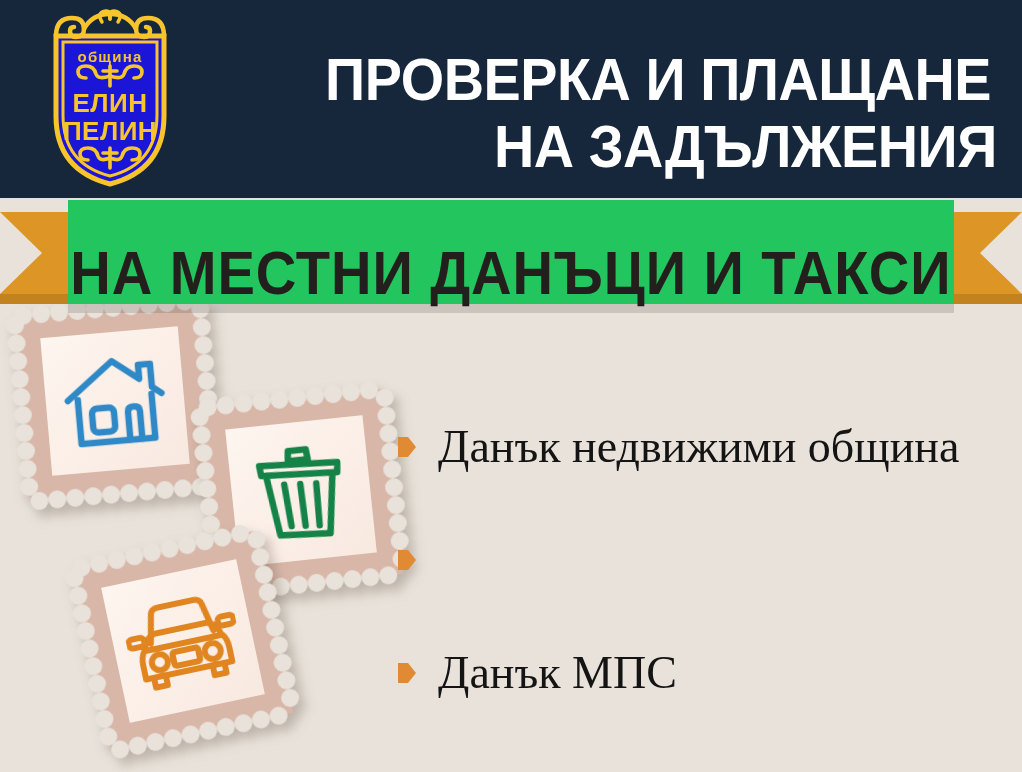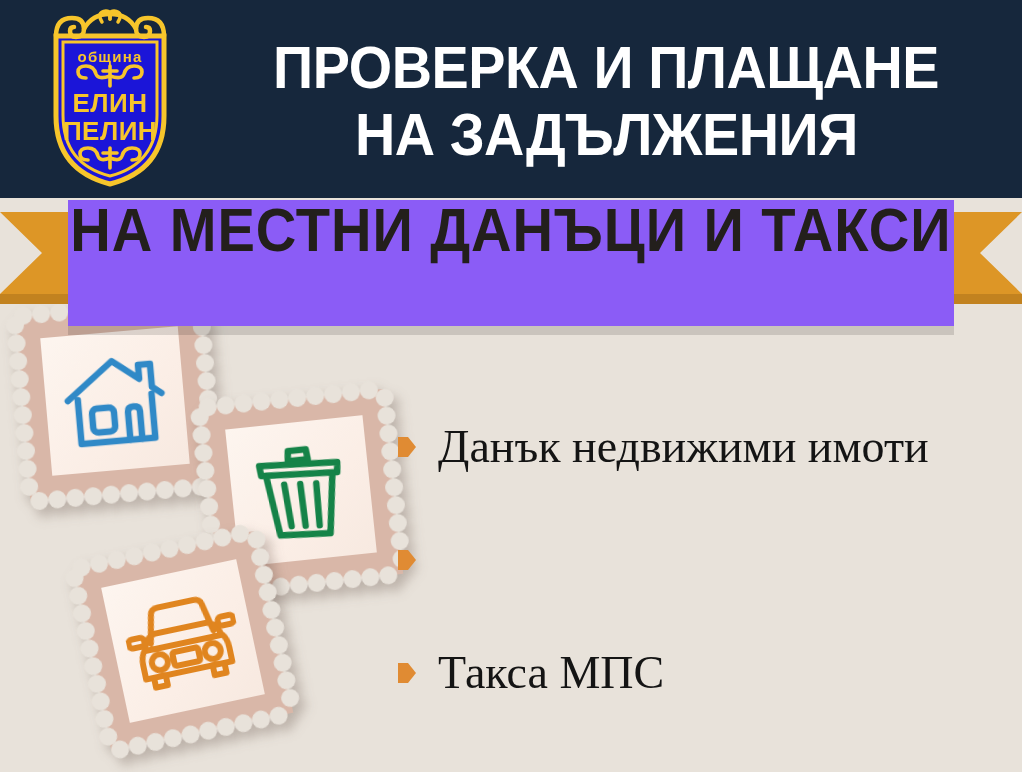--- a/index.html
+++ b/index.html
@@ -40,26 +40,26 @@
     top: 8px;
     width: 160px;
     height: 182px;
     z-index: 4;
   }
   .logo-wrap svg { display:block; }
 
   .header-title {
     position: absolute;
     left: 196px;
-    top: 16px;
+    top: 28px;
     width: 820px;
     height: 170px;
     display: flex;
     flex-direction: column;
-    align-items: center;
+    align-items: flex-end;
     justify-content: center;
     z-index: 3;
   }
   .header-title .line {
     color: #ffffff;
     font-family: "Liberation Sans Narrow", "Liberation Sans", sans-serif;
     font-weight: 700;
     font-size: 60px;
     line-height: 1.12;
     letter-spacing: -0.5px;
@@ -100,24 +100,24 @@
     background: #c2821f;
   }
   .ribbon-tail-shadow.left  { left: 0;  width: 100px; clip-path: polygon(0 0, 100px 0, 88px 10px, 0 10px); }
   .ribbon-tail-shadow.right { right: 0; width: 100px; clip-path: polygon(0 0, 100px 0, 100px 10px, 12px 10px); }
 
   .ribbon-main {
     position: absolute;
     left: 68px;
     top: 2px;
     width: 886px;
-    height: 126px;
-    background: #8b5cf6;
+    height: 104px;
+    background: #22c55e;
     display: flex;
-    align-items: flex-start;
+    align-items: flex-end;
     justify-content: center;
   }
   .ribbon-main::after {
     content: "";
     position: absolute;
     left: 0;
     right: 0;
     bottom: -9px;
     height: 9px;
     background: rgba(0,0,0,0.13);
@@ -430,27 +430,27 @@
         </svg>
       </div>
     </div>
 
   </div>
 
   <div class="services">
 
     <div class="service-item">
       <span class="bullet"></span>
-      <span class="service-label">Данък недвижими имоти</span>
+      <span class="service-label">Данък недвижими община</span>
     </div>
 
     <div class="service-item">
       <span class="bullet"></span>
     </div>
 
     <div class="service-item">
       <span class="bullet"></span>
-      <span class="service-label">Такса МПС</span>
+      <span class="service-label">Данък МПС</span>
     </div>
 
   </div>
 
 </div>
 
 </body></html>

